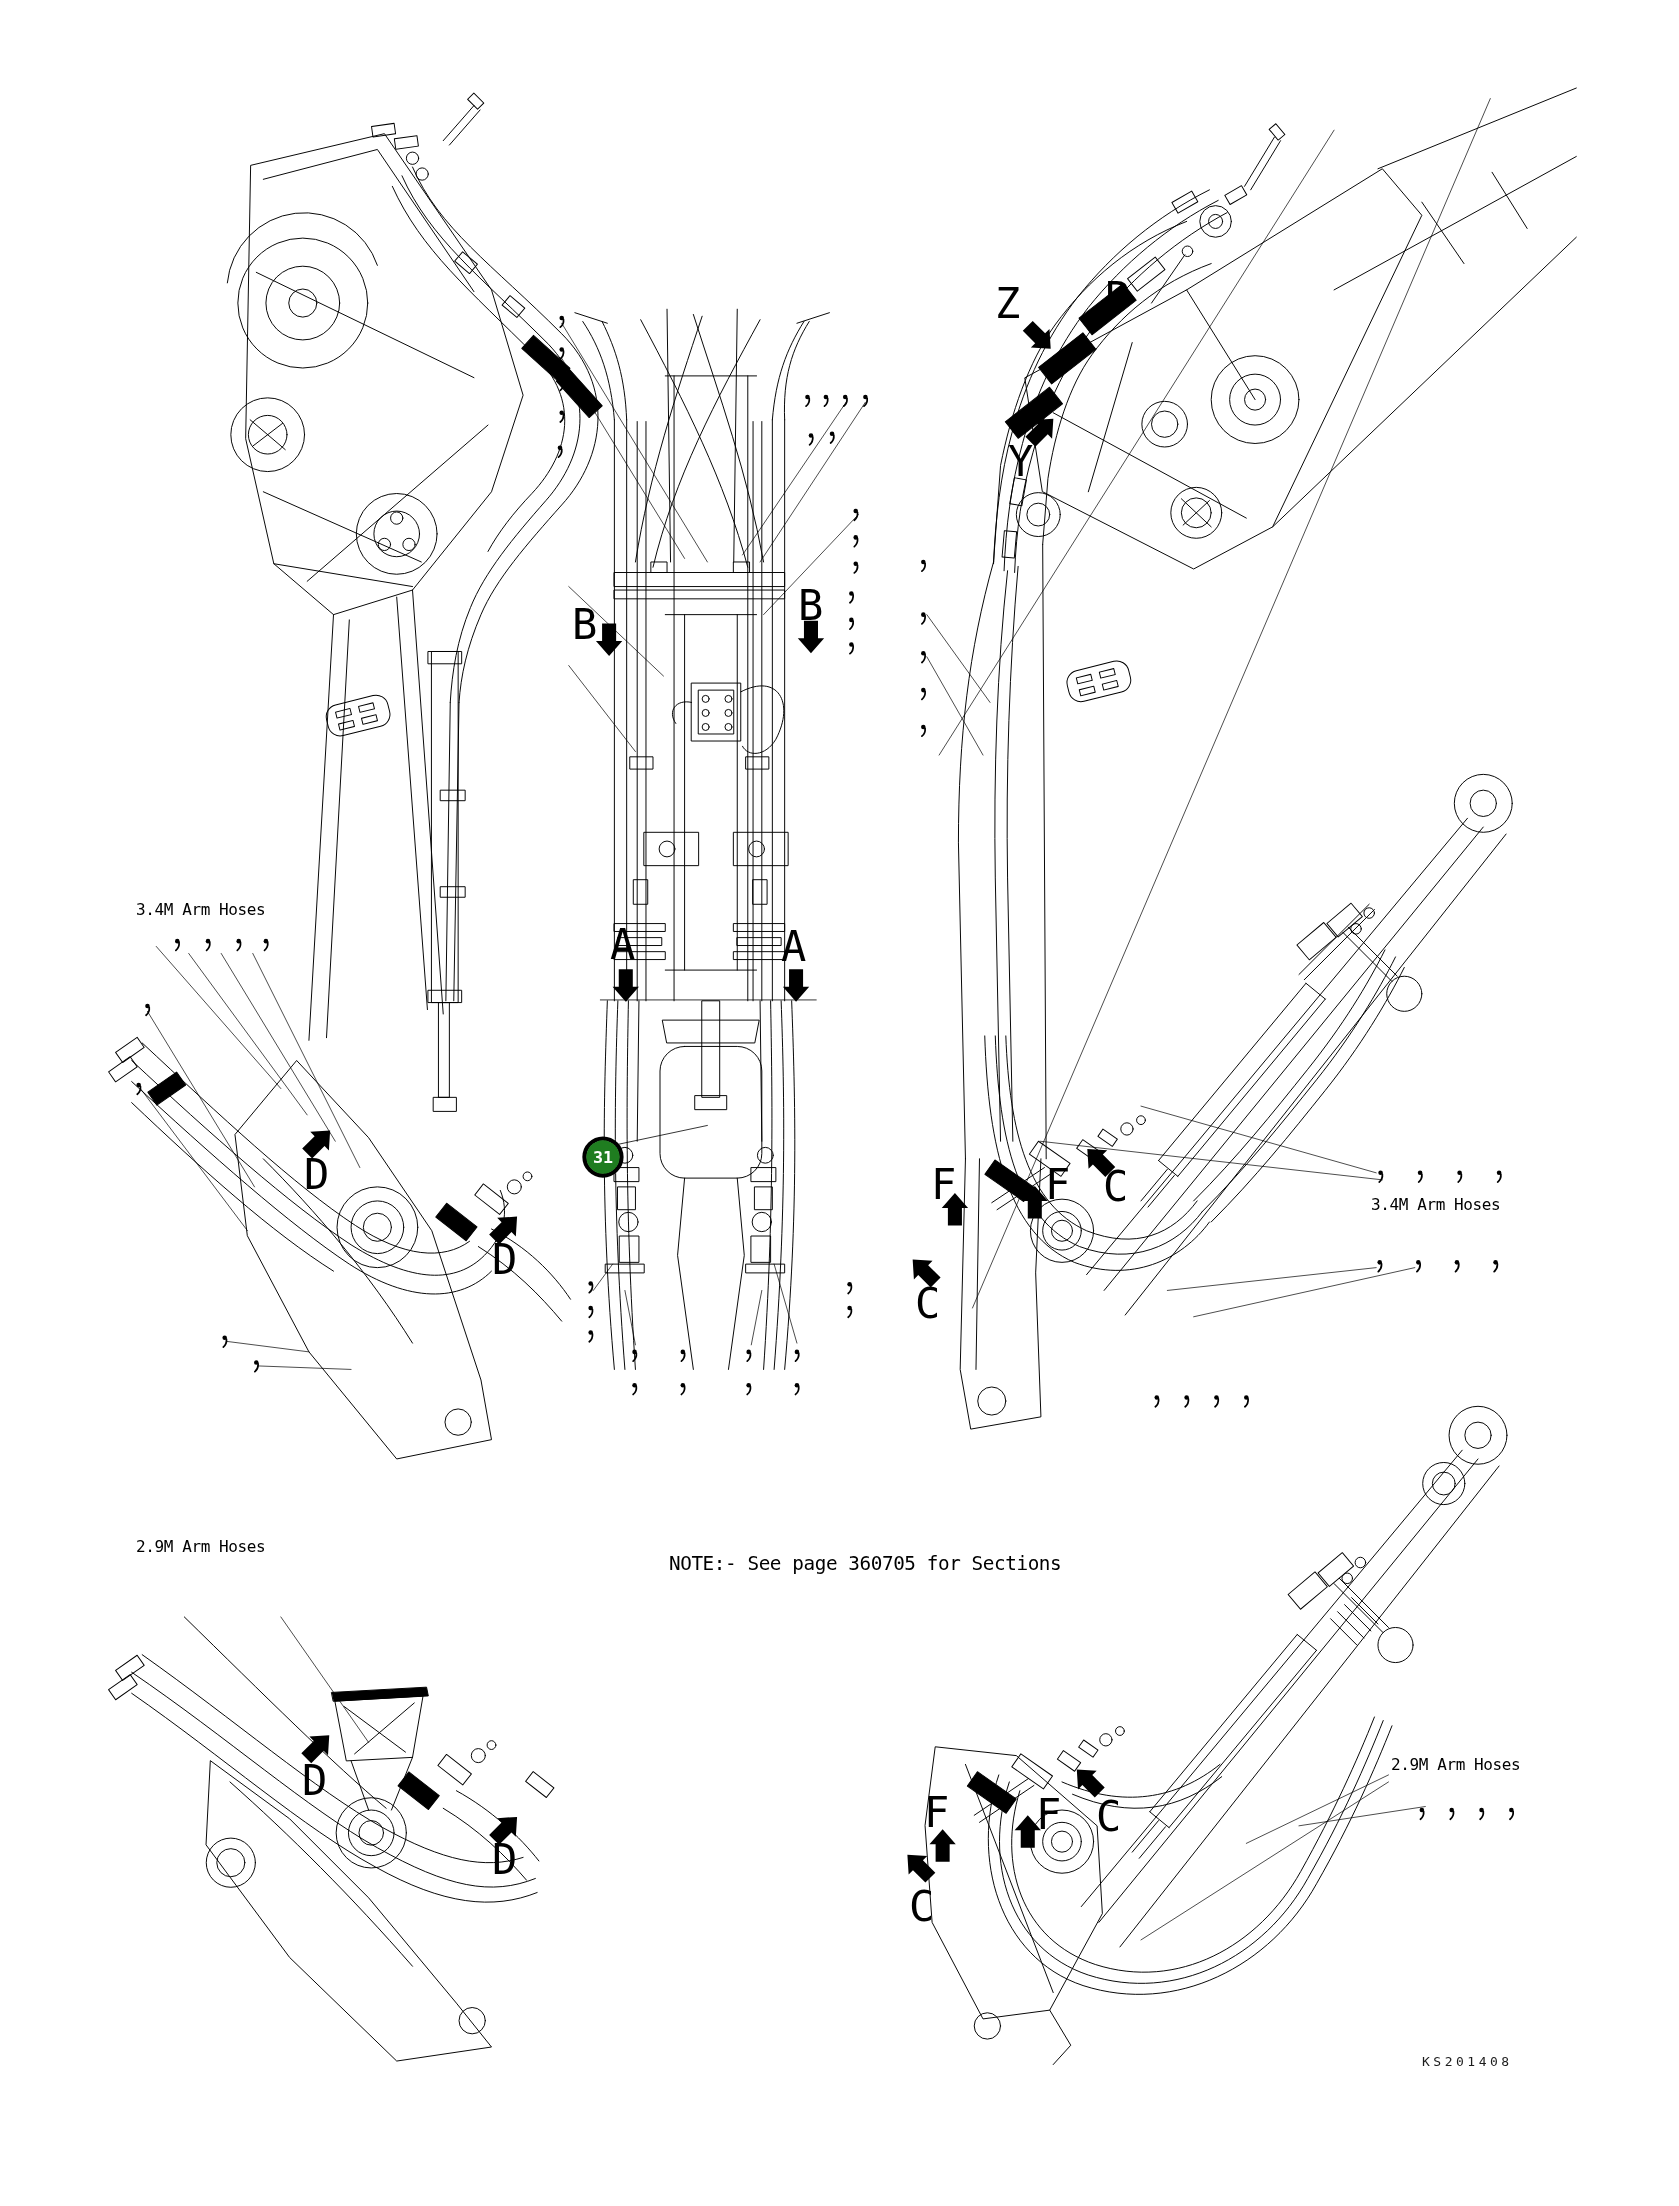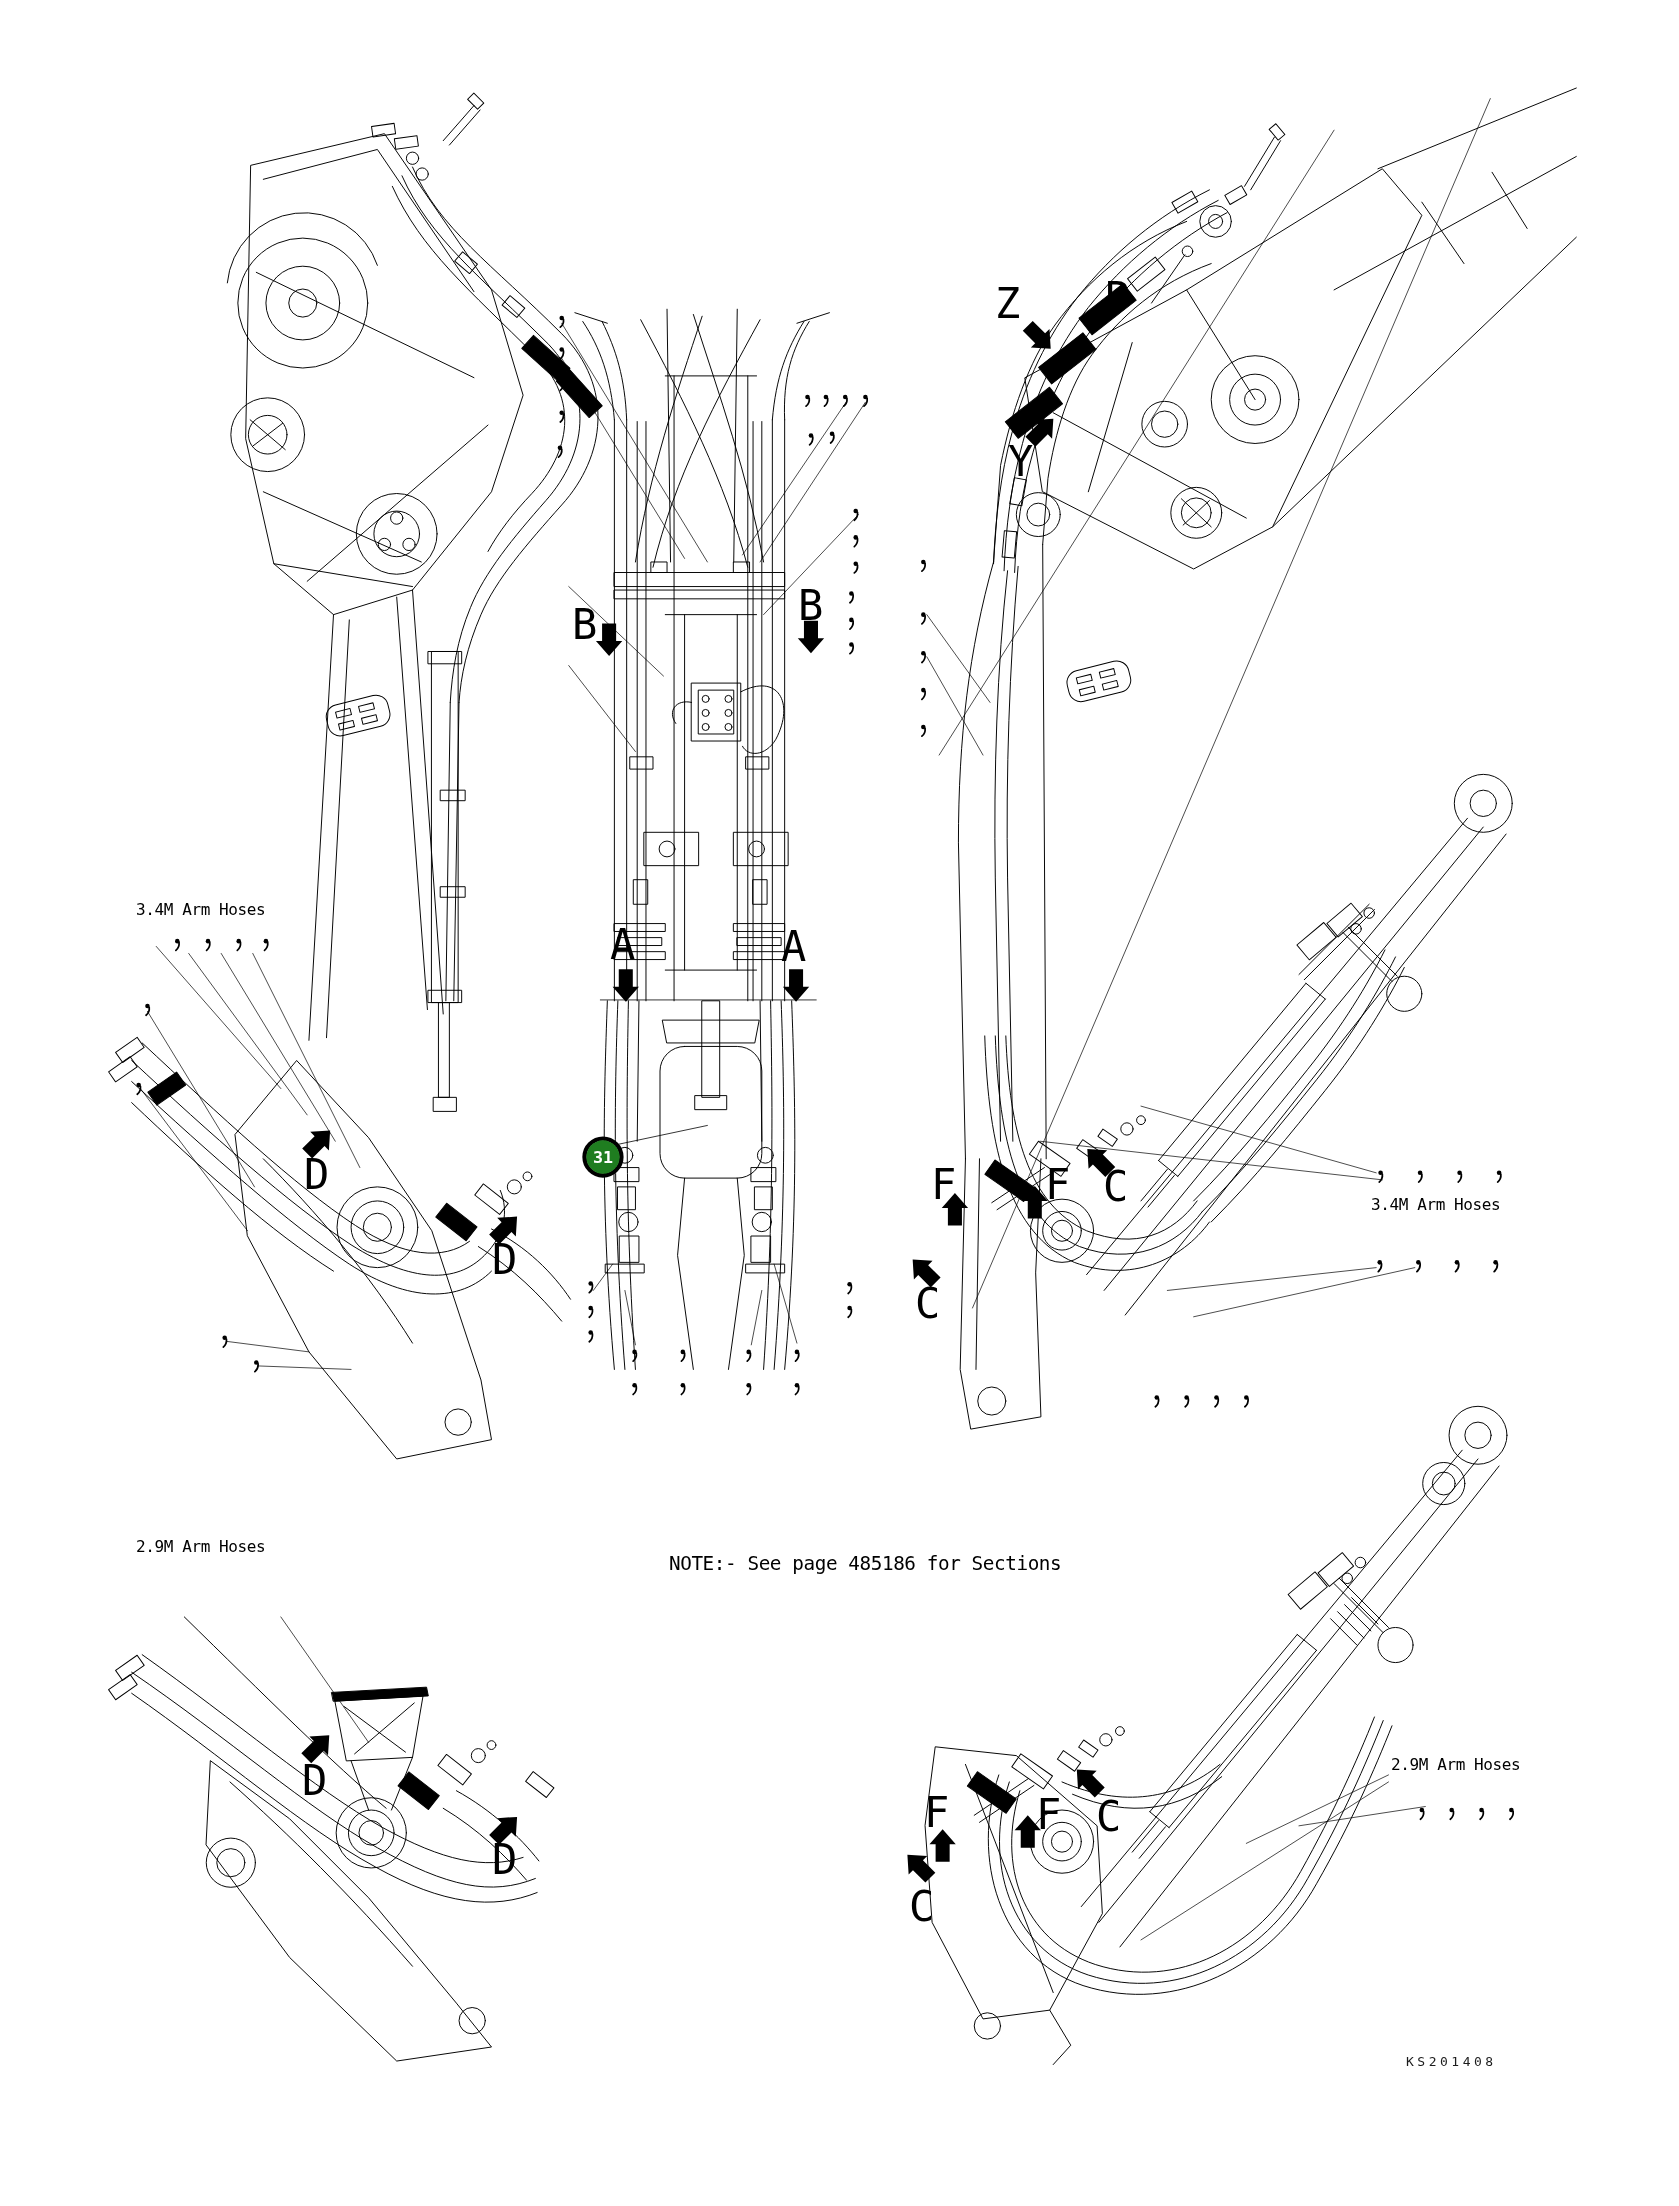--- a/index.html
+++ b/index.html
@@ -3,21 +3,21 @@
 <meta charset="utf-8">
 <style>
   html,body{margin:0;padding:0;background:#fff;}
   .page{position:relative;width:1679px;height:2207px;background:#ffffff;overflow:hidden;
         font-family:"DejaVu Sans Mono","Liberation Mono",monospace;color:#000;}
   .art{position:absolute;left:0;top:0;}
   .marker{position:absolute;font-size:42px;line-height:1;white-space:pre;
           font-family:"DejaVu Sans Mono","Liberation Mono",monospace;}
   .cap{position:absolute;font-size:16px;letter-spacing:-0.4px;line-height:1.1;white-space:nowrap;}
   .note{position:absolute;font-size:19.3px;letter-spacing:-0.4px;white-space:nowrap;}
-  .doccode{position:absolute;font-size:13px;letter-spacing:3.5px;color:#1c1c1c;white-space:nowrap;}
+  .doccode{position:absolute;font-size:13px;letter-spacing:3.5px;color:#1c1c1c;white-space:nowrap;margin-left:16px;}
   .balloon-num{font-size:19px;font-weight:bold;
           font-family:"DejaVu Sans Mono","Liberation Mono",monospace;}
 </style>
 </head>
 <body>
 
 <div class="page">
 
 <svg class="art" width="1679" height="2207" viewBox="0 0 1913 2514">
   <defs>
@@ -452,17 +452,17 @@
 <div class="marker" style="left:492px;top:1839px">D</div>
 <div class="marker" style="left:924px;top:1792px">F</div>
 <div class="marker" style="left:1036px;top:1794px">F</div>
 <div class="marker" style="left:1096px;top:1796px">C</div>
 <div class="marker" style="left:909px;top:1886px">C</div>
 
 <div class="cap" style="left:136px;top:901px">3.4M Arm Hoses</div>
 <div class="cap" style="left:1371px;top:1196px">3.4M Arm Hoses</div>
 <div class="cap" style="left:136px;top:1538px">2.9M Arm Hoses</div>
 <div class="cap" style="left:1391px;top:1756px">2.9M Arm Hoses</div>
-<div class="note" style="left:669px;top:1552px">NOTE:- See page 485186 for Sections</div>
+<div class="note" style="left:669px;top:1552px">NOTE:- See page 360705 for Sections</div>
 <div class="doccode" style="left:1406px;top:2054px">KS201408</div>
 
 </div>
 
 
 </body></html>

